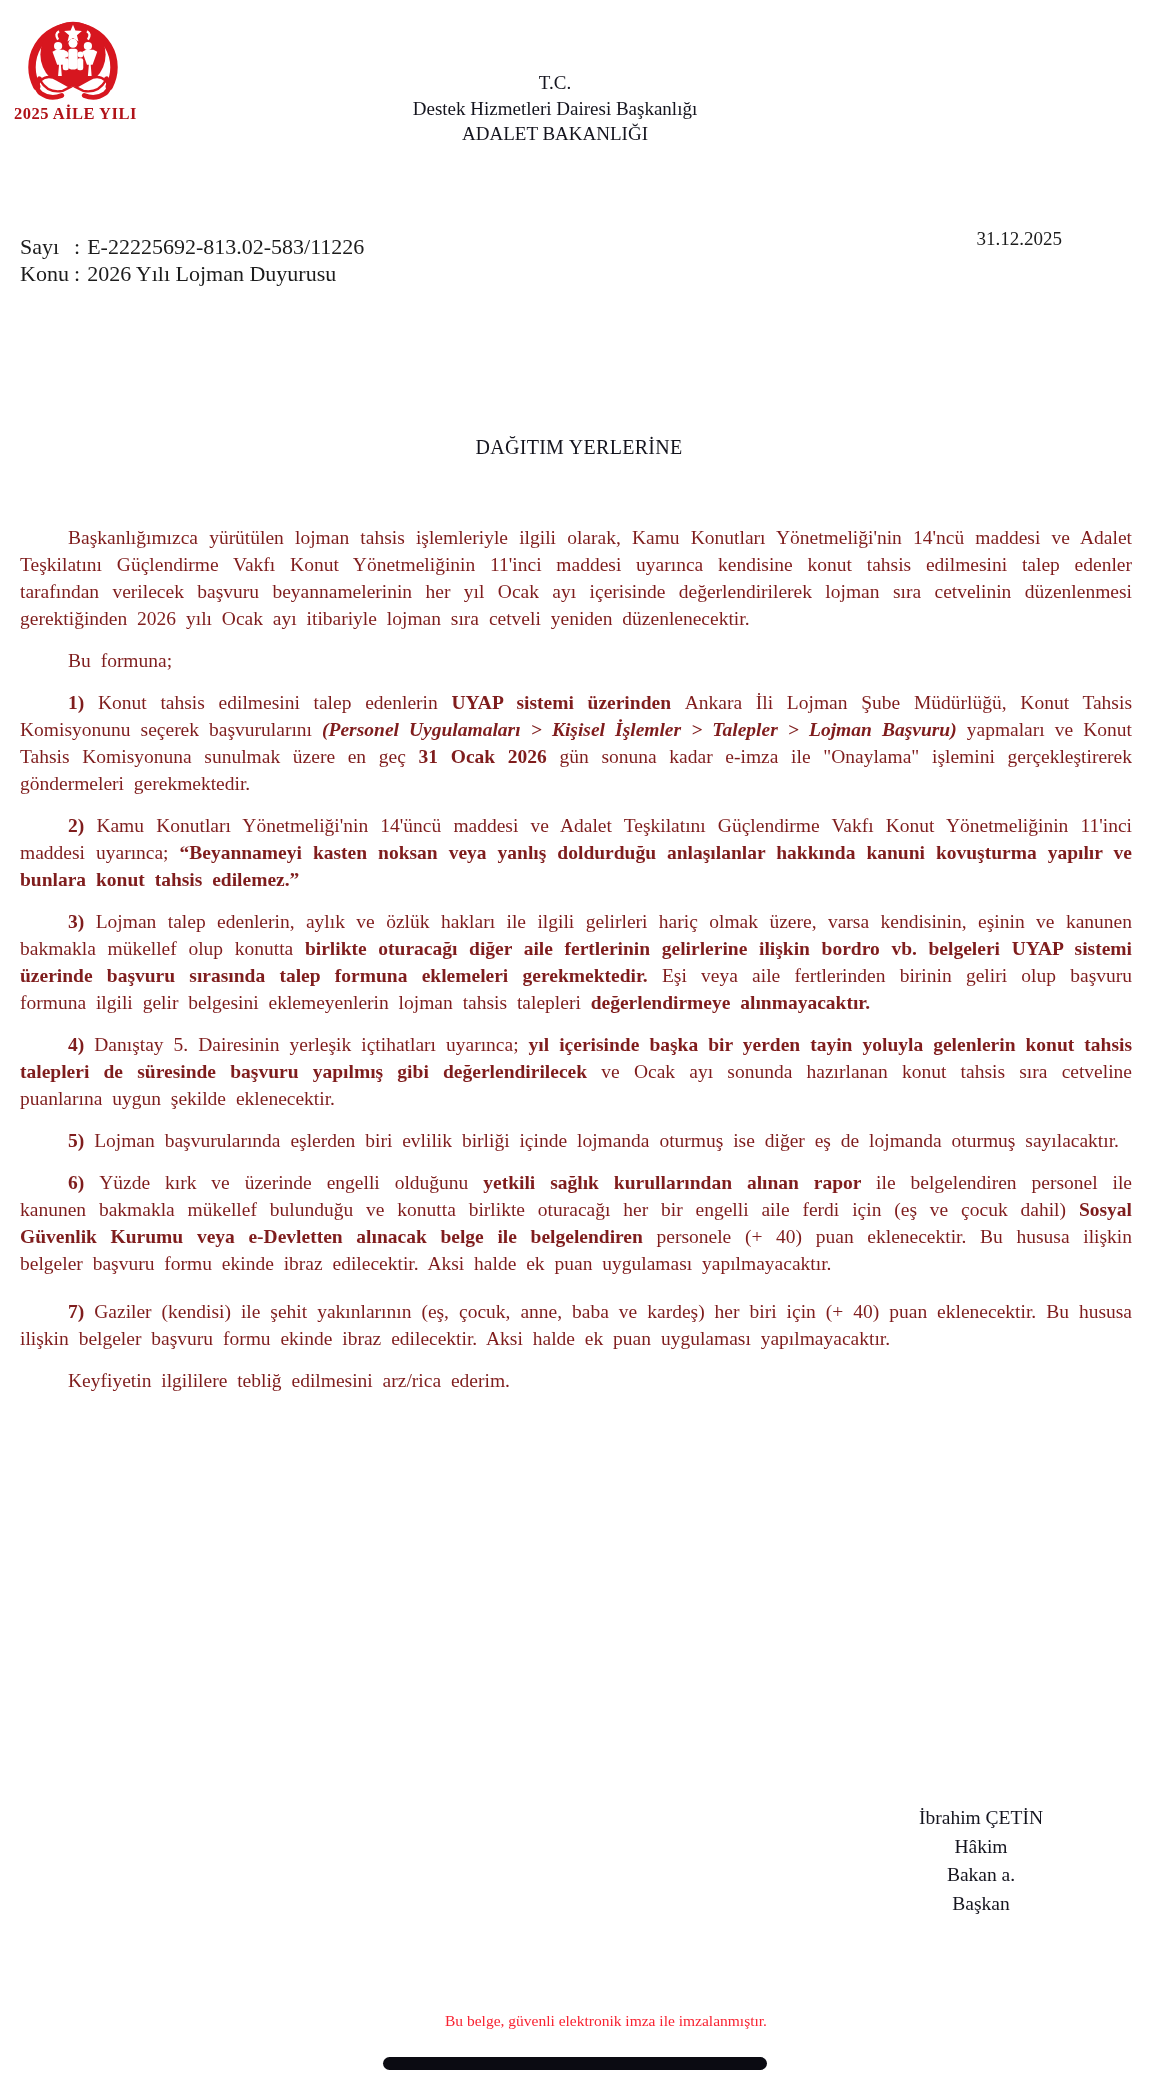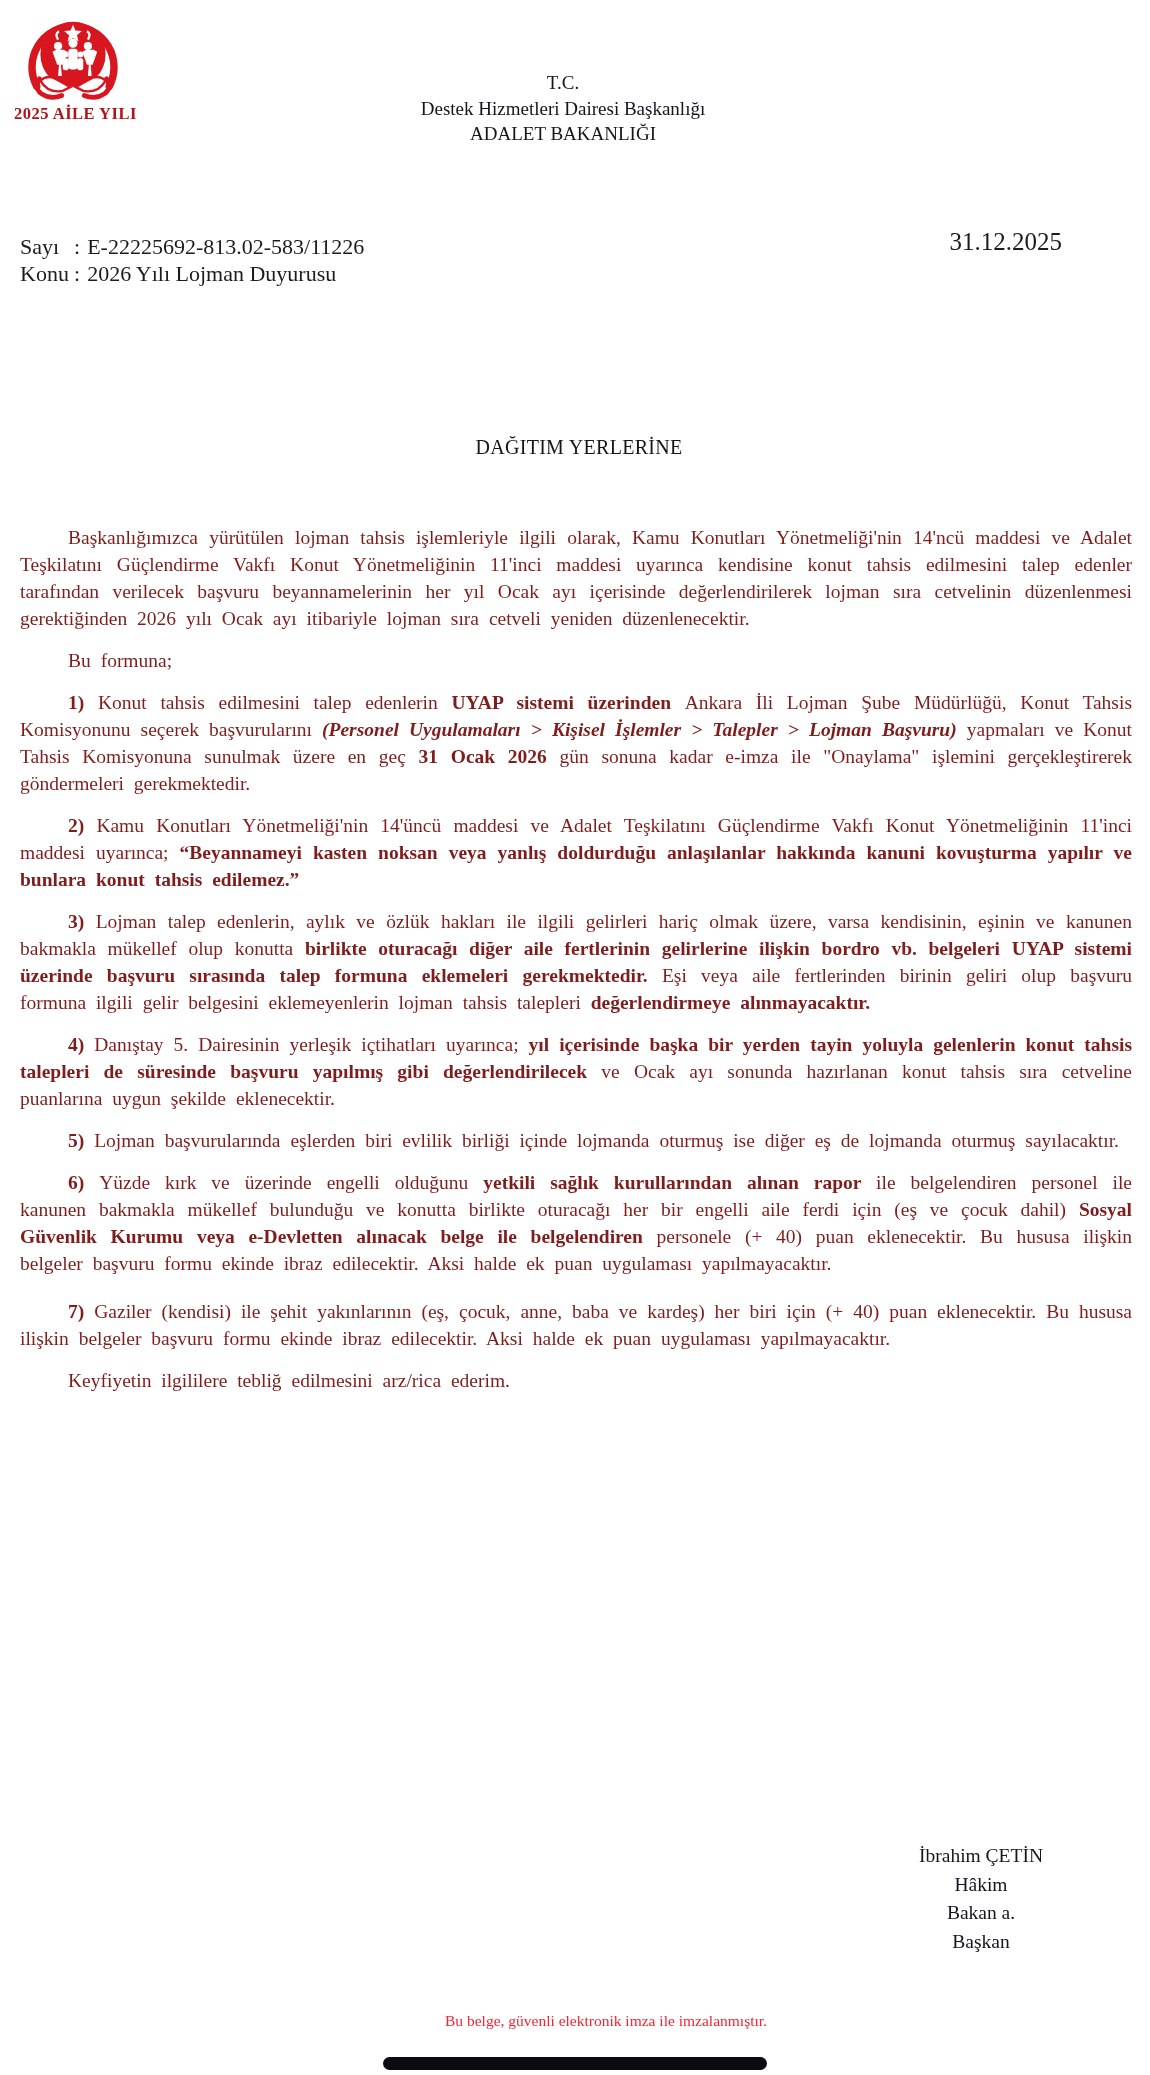--- a/index.html
+++ b/index.html
@@ -13,46 +13,46 @@
   }
   
   .logo{position:absolute;left:14px;top:6px;width:118px;text-align:center;}
   .logo svg{display:block;margin:0 auto;}
   .logo-caption{
     margin-top:2px;font-size:16.5px;font-weight:bold;
     color:#b01218;letter-spacing:0.5px;white-space:nowrap;
   }
   
   .letterhead{
-    position:absolute;left:8px;top:70px;width:1110px;
+    position:absolute;left:0;top:70px;width:1110px;
     text-align:center;font-size:19px;line-height:25.5px;color:#15151f;
   }
   
   .refs{position:absolute;left:20px;top:234px;font-size:22px;line-height:26.5px;}
   .ref-row{white-space:nowrap;}
   .ref-label{display:inline-block;width:54px;}
   .ref-colon{display:inline-block;margin-right:7px;}
-  .doc-date{position:absolute;top:228px;right:88px;font-size:25px;}
+  .doc-date{position:absolute;top:228px;right:88px;font-size:19px;}
   
   .salutation{
     position:absolute;left:0;top:436px;width:1158px;text-align:center;
     font-size:20px;letter-spacing:0.3px;color:#15151f;
   }
   
   .doc-body{
     position:absolute;left:20px;top:524px;width:1112px;
     font-size:19.5px;line-height:27px;text-align:justify;color:#7f1d1d;
   }
   .para{margin:0 0 15px 0;text-indent:48px;word-spacing:5px;}
   .para.gap{margin-top:21px;}
   .b{font-weight:bold;}
   .bi{font-weight:bold;font-style:italic;}
   
   .signature{
-    position:absolute;left:850px;top:1842px;width:262px;
+    position:absolute;left:850px;top:1804px;width:262px;
     text-align:center;font-size:19.5px;line-height:28.5px;color:#15151f;
   }
   
   .esign-note{
     position:absolute;left:0;top:2012px;width:1212px;text-align:center;
     font-size:15.5px;color:#f82231;
   }
   .home-indicator{
     position:absolute;left:383px;top:2057px;width:384px;height:13px;
     background:#0b0b12;border-radius:7px;

